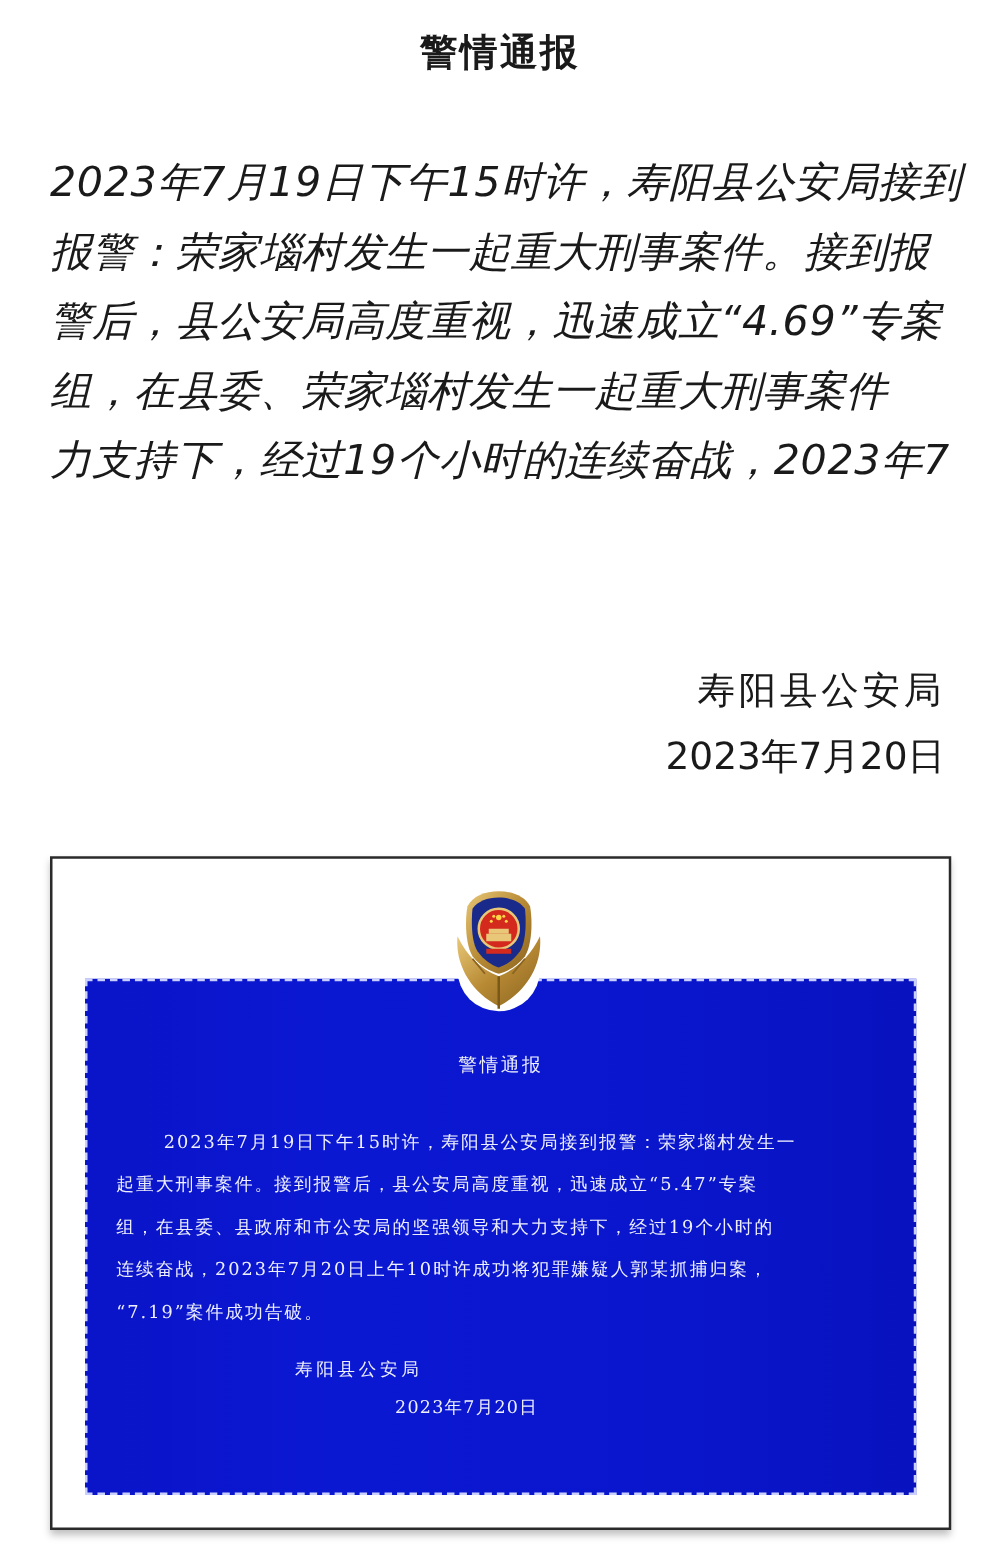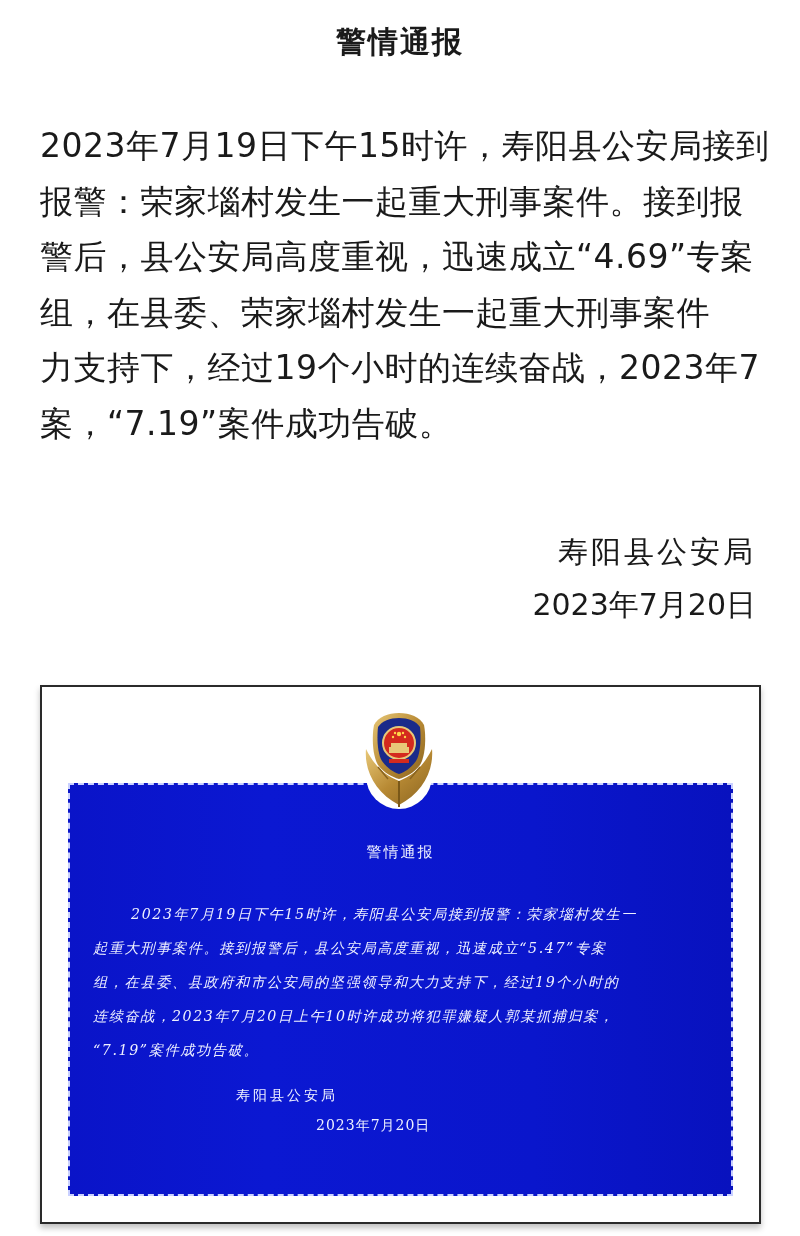--- a/index.html
+++ b/index.html
@@ -13,20 +13,21 @@
     }
     .title {
       position: absolute; left: 0; top: 22px; width: 800px;
       text-align: center; font-size: 30px; font-weight: bold;
       letter-spacing: 2px; color: #1a1a1a;
     }
     .body-text {
       position: absolute; left: 40px; top: 118px; width: 720px;
       font-size: 33px; line-height: 55.5px; color: #1a1a1a;
       letter-spacing: 0.5px;
+      font-style: italic;
     }
     .body-text .line { display: block; white-space: nowrap; }
     .sign {
       position: absolute; right: 44px; text-align: right;
       font-size: 30px; color: #1a1a1a; white-space: nowrap;
     }
     .sign.org { top: 532px; letter-spacing: 3px; }
     .sign.date { top: 585px; }
 
     .frame {
@@ -58,21 +59,21 @@
       text-align: center; color: #eef0ff;
       font-family: "DejaVu Serif", "Liberation Serif", serif;
       font-size: 15px; letter-spacing: 2px;
     }
     .panel-body {
       position: absolute; left: 25px; top: 114px; width: 620px;
       color: #eef0ff; font-size: 14.2px; line-height: 34px;
       font-family: "DejaVu Serif", "Liberation Serif", serif;
       letter-spacing: 1.6px;
     }
-    .panel-body .line { display: block; white-space: nowrap; font-style: italic; }
+    .panel-body .line { display: block; white-space: nowrap; }
     .panel-body .indent { padding-left: 38px; }
     .panel-org {
       position: absolute; left: 168px; top: 304px;
       color: #eef0ff; font-size: 14px; letter-spacing: 3px;
       font-family: "DejaVu Serif", "Liberation Serif", serif;
     }
     .panel-date {
       position: absolute; left: 248px; top: 334px;
       color: #eef0ff; font-size: 14px; letter-spacing: 1px;
       font-family: "DejaVu Serif", "Liberation Serif", serif;
@@ -82,21 +83,20 @@
 <body>
 
 <div class="title">警情通报</div>
 
 <div class="body-text">
   <span class="line">2023年7月19日下午15时许，寿阳县公安局接到</span>
   <span class="line">报警：荣家堖村发生一起重大刑事案件。接到报</span>
   <span class="line">警后，县公安局高度重视，迅速成立“4.69”专案</span>
   <span class="line">组，在县委、荣家堖村发生一起重大刑事案件</span>
   <span class="line">力支持下，经过19个小时的连续奋战，2023年7</span>
-  <span class="line">案，“7.19”案件成功告破。</span>
 </div>
 
 <div class="sign org">寿阳县公安局</div>
 <div class="sign date">2023年7月20日</div>
 
 <div class="frame">
   <div class="panel">
     <div class="panel-title">警情通报</div>
     <div class="panel-body">
       <span class="line indent">2023年7月19日下午15时许，寿阳县公安局接到报警：荣家堖村发生一</span>

